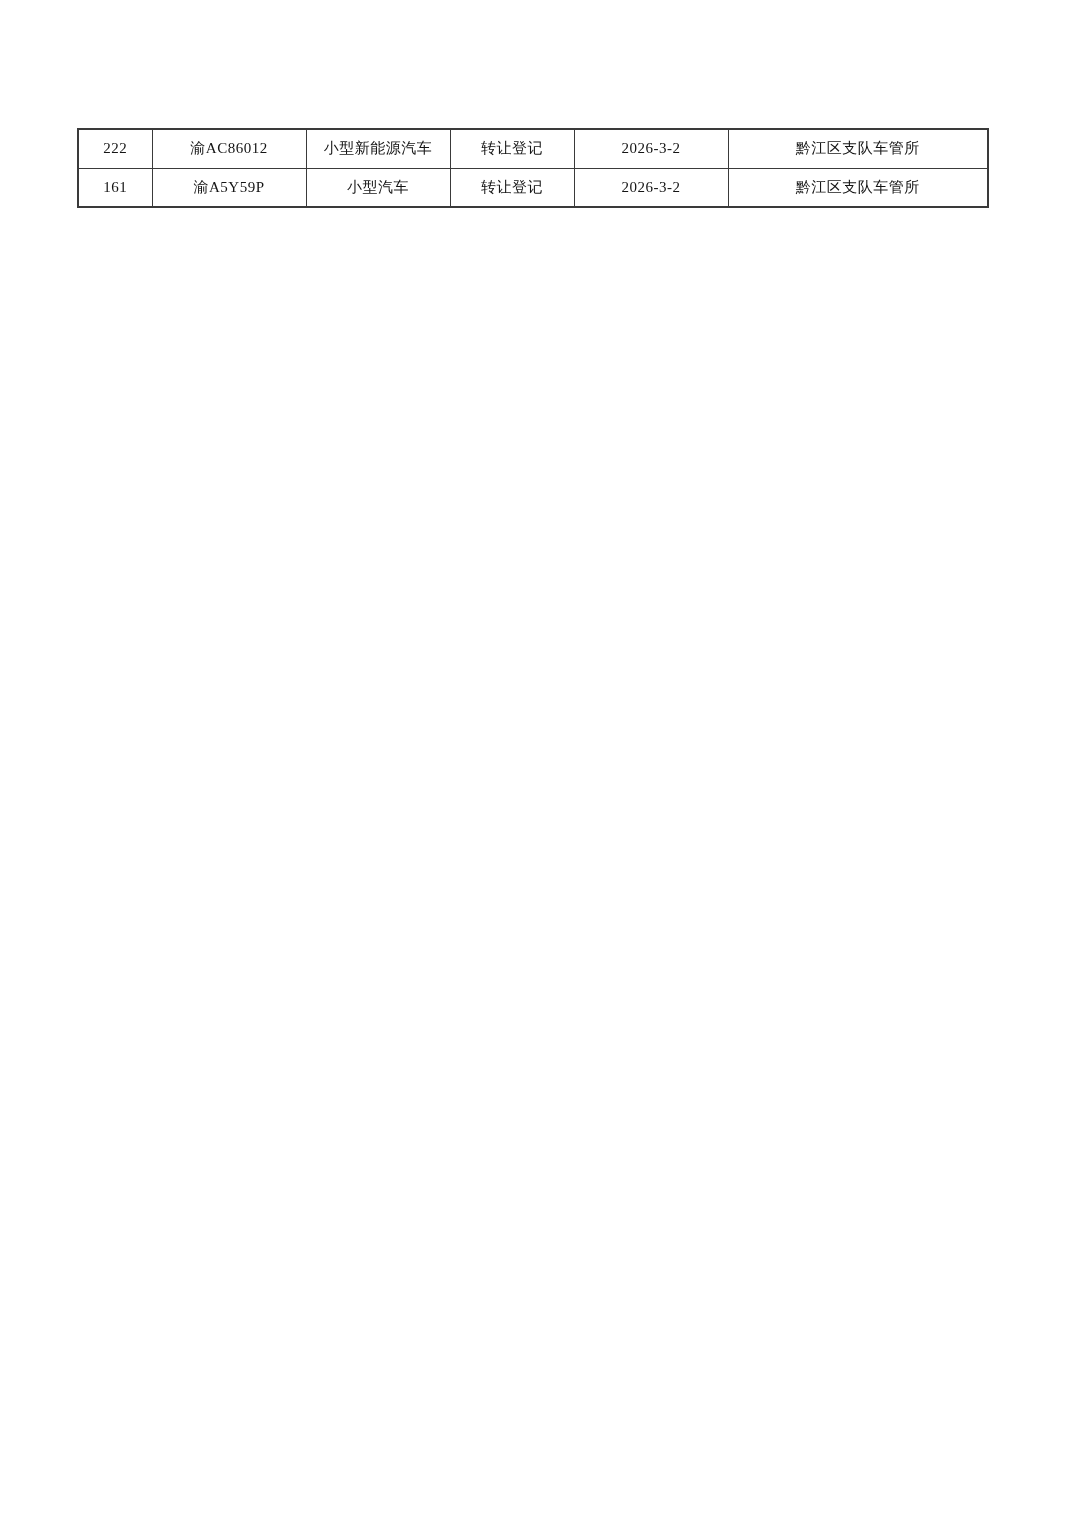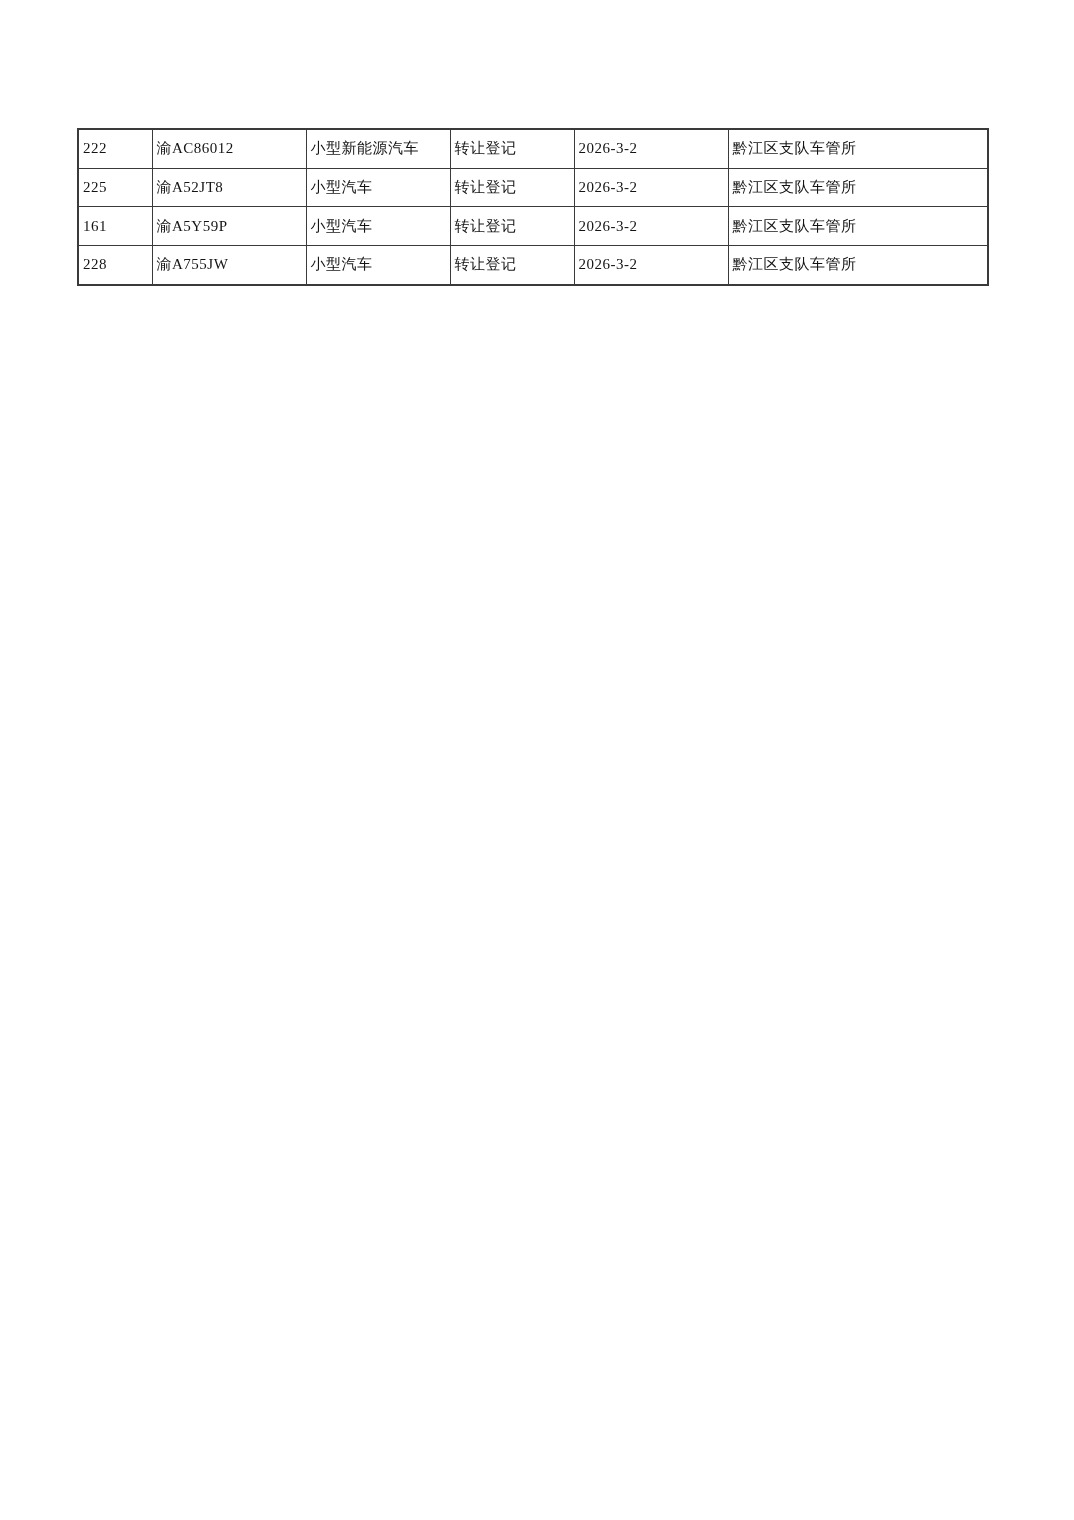--- a/index.html
+++ b/index.html
@@ -28,20 +28,21 @@
     top: 128px;
     width: 910px;
     border-collapse: collapse;
     table-layout: fixed;
     border: 2px solid #3a3a3a;
   }
   table.doc-table td {
     border: 1.5px solid #3a3a3a;
     height: 37.7px;
     padding: 0 4px;
+    text-align: center;
     vertical-align: middle;
     font-size: 15px;
     line-height: 1;
     letter-spacing: 0.5px;
     color: #141414;
     overflow: hidden;
     white-space: nowrap;
   }
   col.col-serial   { width: 74px;  }
   col.col-plate    { width: 154px; }
@@ -66,38 +67,22 @@
     <tbody>
         <tr>
           <td>222</td>
           <td>渝AC86012</td>
           <td>小型新能源汽车</td>
           <td>转让登记</td>
           <td>2026-3-2</td>
           <td>黔江区支队车管所</td>
         </tr>
         <tr>
-          <td>225</td>
-          <td>渝A52JT8</td>
-          <td>小型汽车</td>
-          <td>转让登记</td>
-          <td>2026-3-2</td>
-          <td>黔江区支队车管所</td>
-        </tr>
-        <tr>
           <td>161</td>
           <td>渝A5Y59P</td>
-          <td>小型汽车</td>
-          <td>转让登记</td>
-          <td>2026-3-2</td>
-          <td>黔江区支队车管所</td>
-        </tr>
-        <tr>
-          <td>228</td>
-          <td>渝A755JW</td>
           <td>小型汽车</td>
           <td>转让登记</td>
           <td>2026-3-2</td>
           <td>黔江区支队车管所</td>
         </tr>
       </tbody>
   </table>
 </div>
 
 </body></html>

